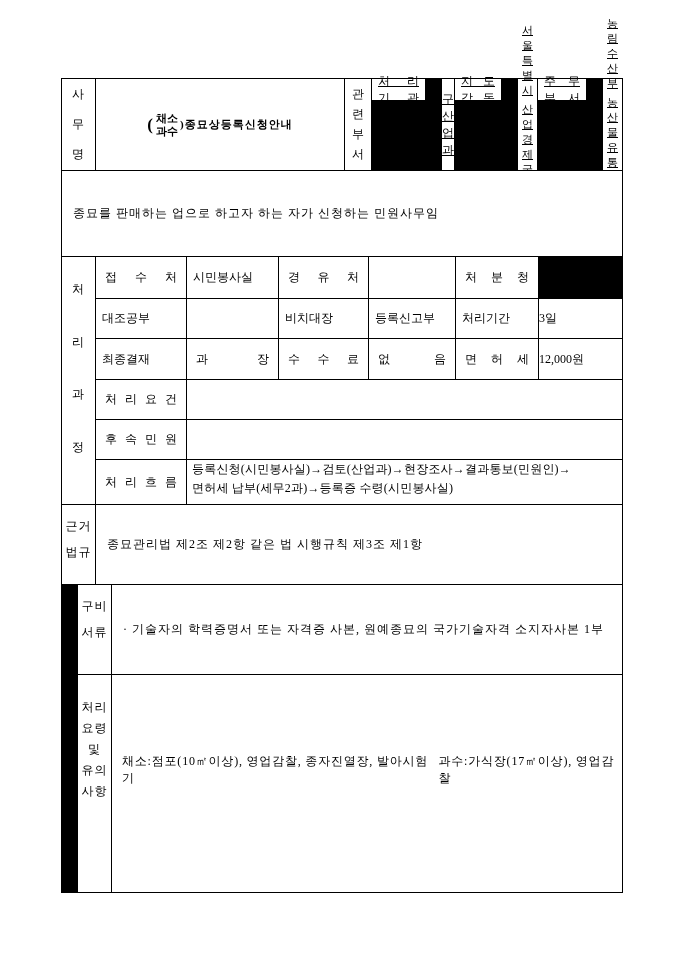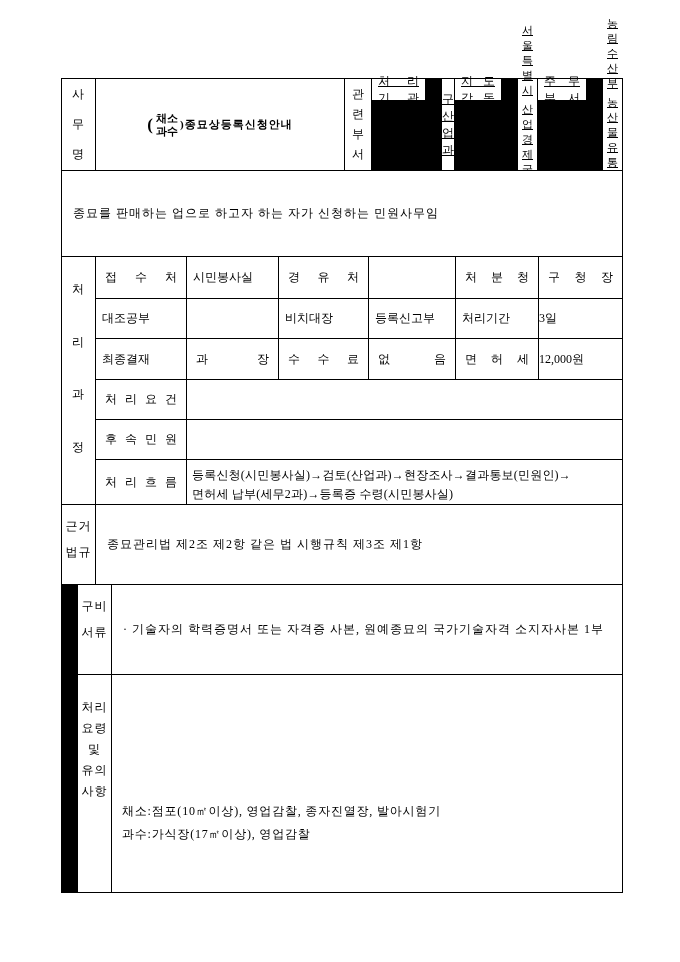--- a/index.html
+++ b/index.html
@@ -58,28 +58,28 @@
   
   .proc-grid { flex: 1; display: flex; flex-direction: column; gap: 1px; }
   .prow { display: flex; gap: 1px; }
   .g { display: flex; align-items: center; font-size: 12px; }
   .w90 { width: 90px; } .w91 { width: 91px; } .w89 { width: 89px; }
   .w86 { width: 86px; } .w82 { width: 82px; }
   .grow { flex: 1; }
   .left { padding-left: 6px; }
   .centered { }
   .flowcell {
-    flex: 1; display: flex; flex-direction: column; justify-content: flex-end;
+    flex: 1; display: flex; flex-direction: column; justify-content: flex-start;
     padding-left: 5px; font-size: 12px; line-height: 19px; letter-spacing: 0.2px;
   }
 
   
   .content { flex: 1; display: flex; align-items: center; padding-left: 11px; font-size: 12px; letter-spacing: 1px; }
   .notes-content {
-    flex: 1; display: flex; flex-direction: column; justify-content: center;
+    flex: 1; display: flex; flex-direction: row; justify-content: center;
     padding: 78px 0 0 10px; gap: 6px; font-size: 12px; letter-spacing: 0.8px;
   }
 </style>
 </head>
 <body>
 
 <div class="page">
   <div class="doc">
 
     <div class="row" style="height:91px">
@@ -156,23 +156,20 @@
             </div>
           <div class="cell g w89">
               <div class="distribute">경 유 처</div>
             </div>
           <div class="cell g w86 left">
               <span></span>
             </div>
           <div class="cell g w82">
               <div class="distribute">처 분 청</div>
             </div>
-          <div class="cell g grow">
-              <div class="distribute">구 청 장</div>
-            </div>
         </div>
 
         <div class="prow" style="height:39px">
           <div class="cell g w90 left">
               <span>대조공부</span>
             </div>
           <div class="cell g w91 left">
               <span></span>
             </div>
           <div class="cell g w89 left">

